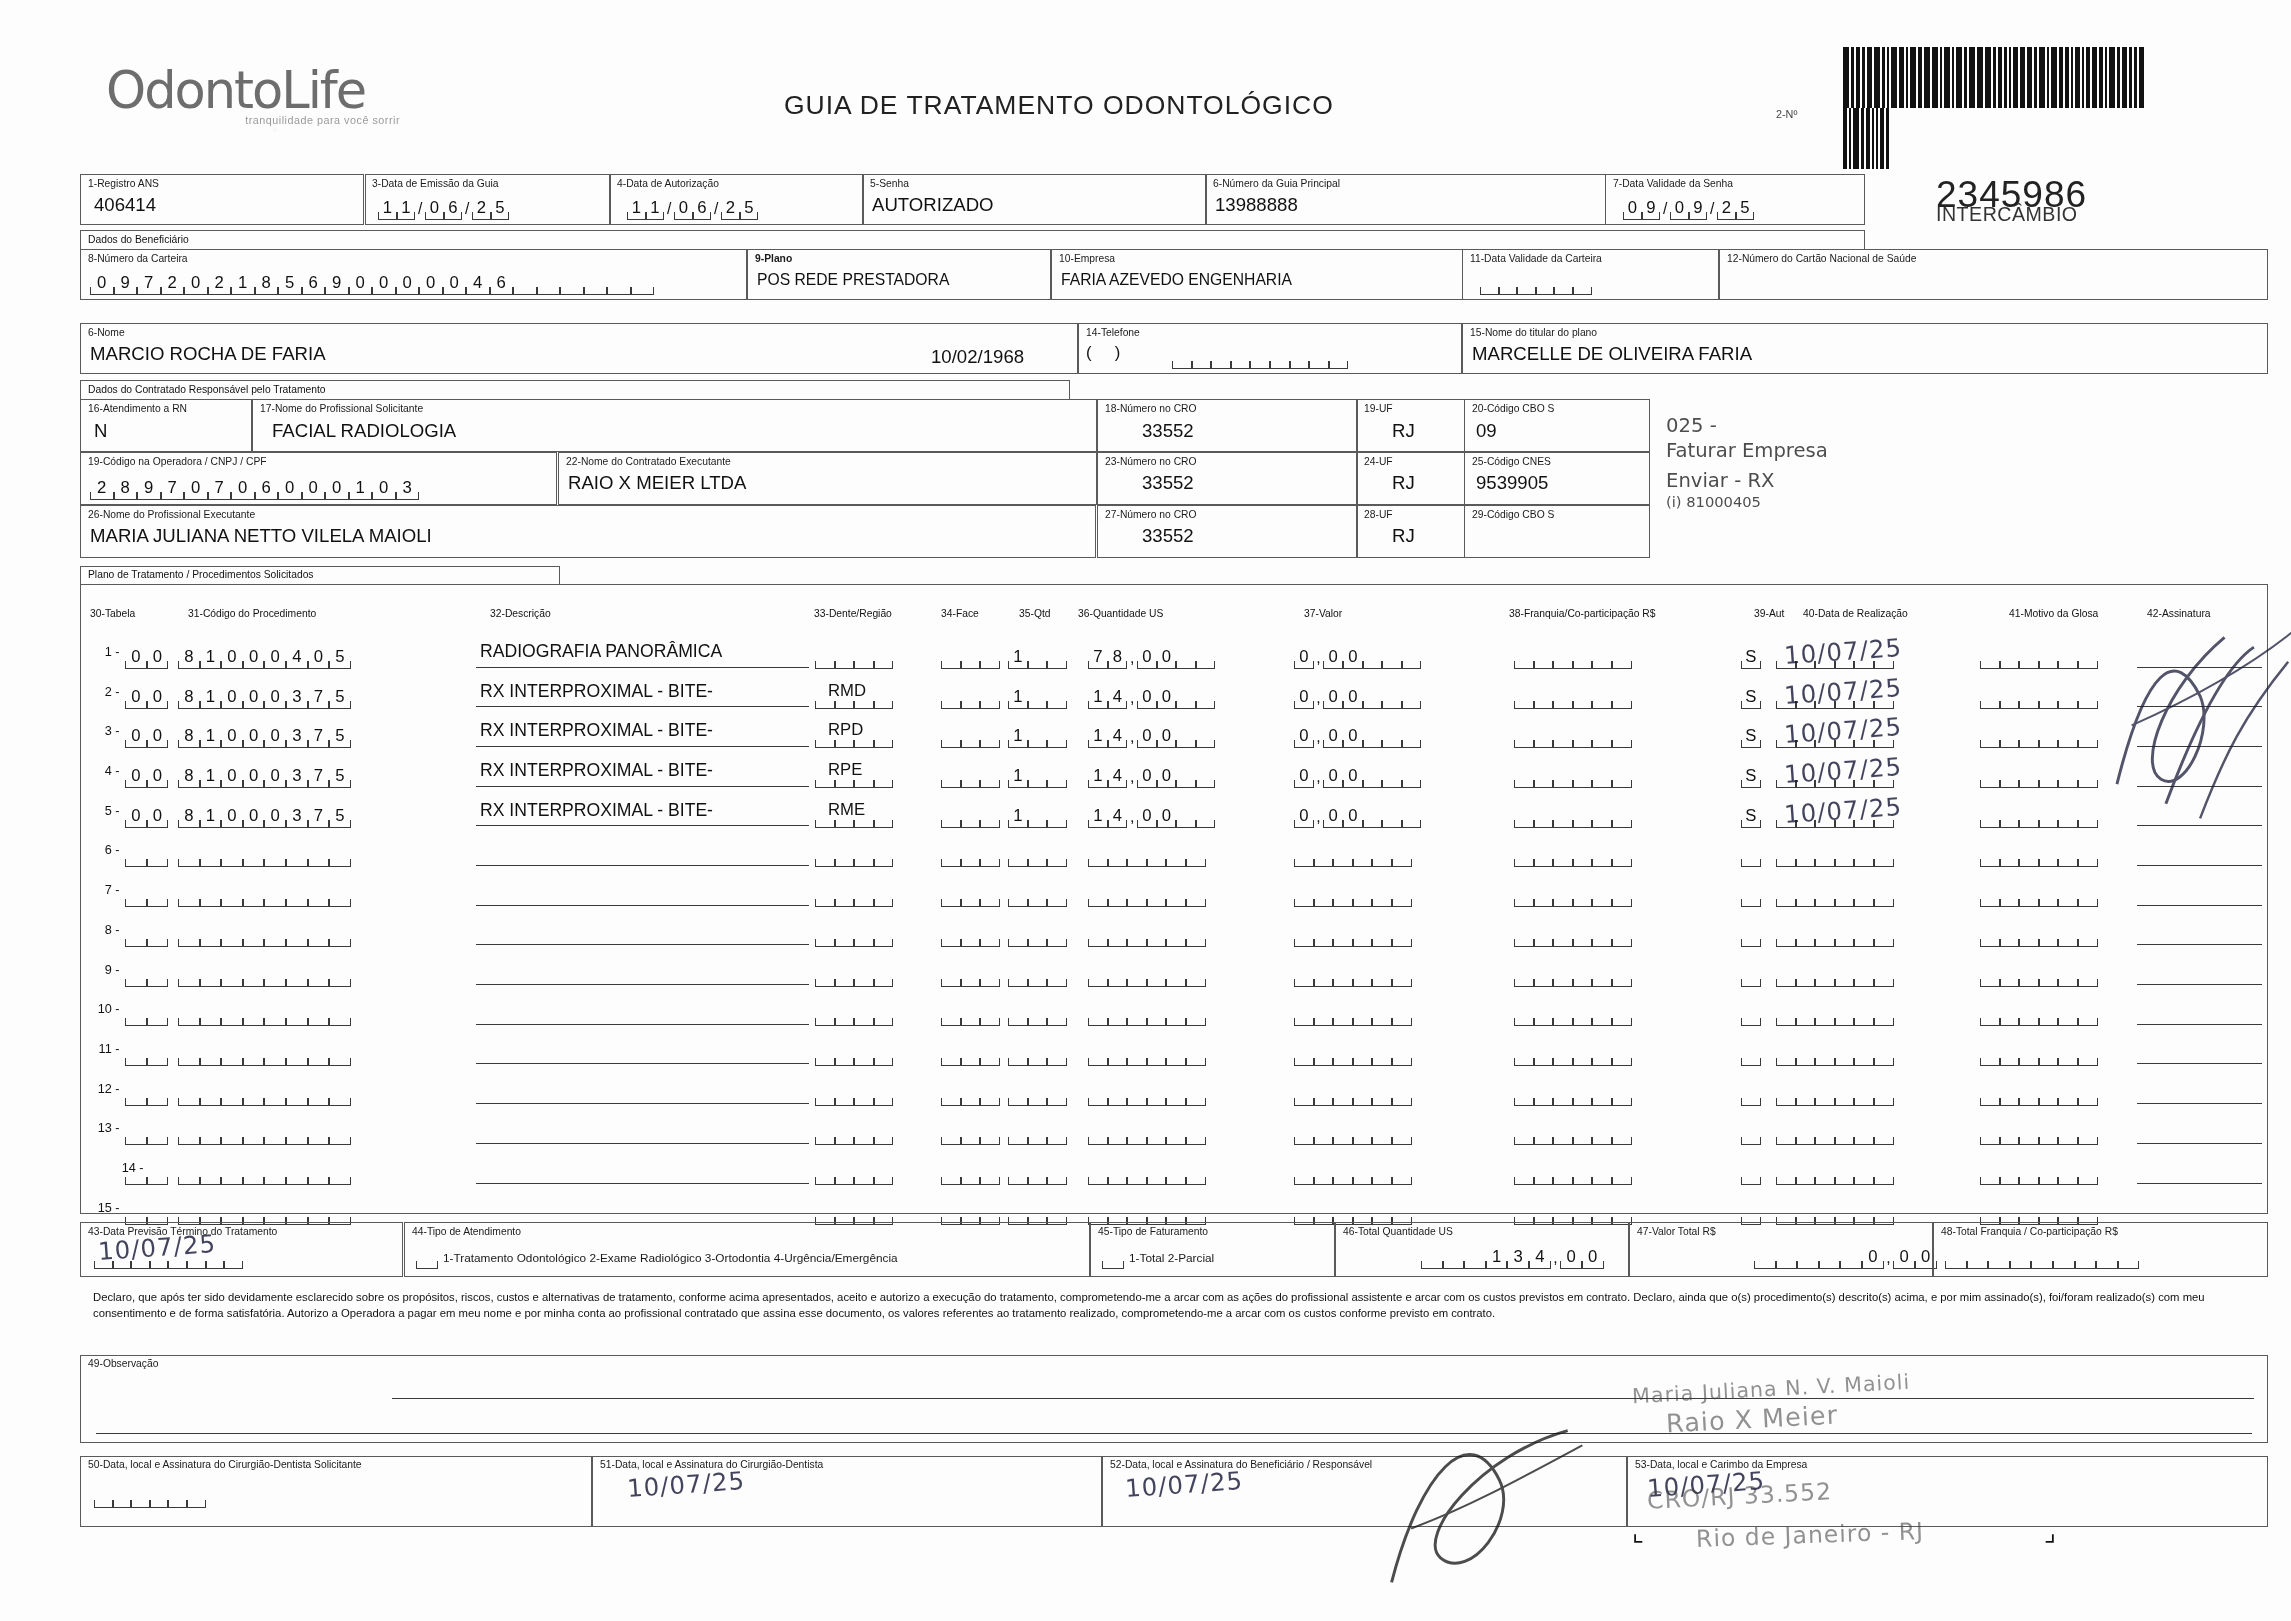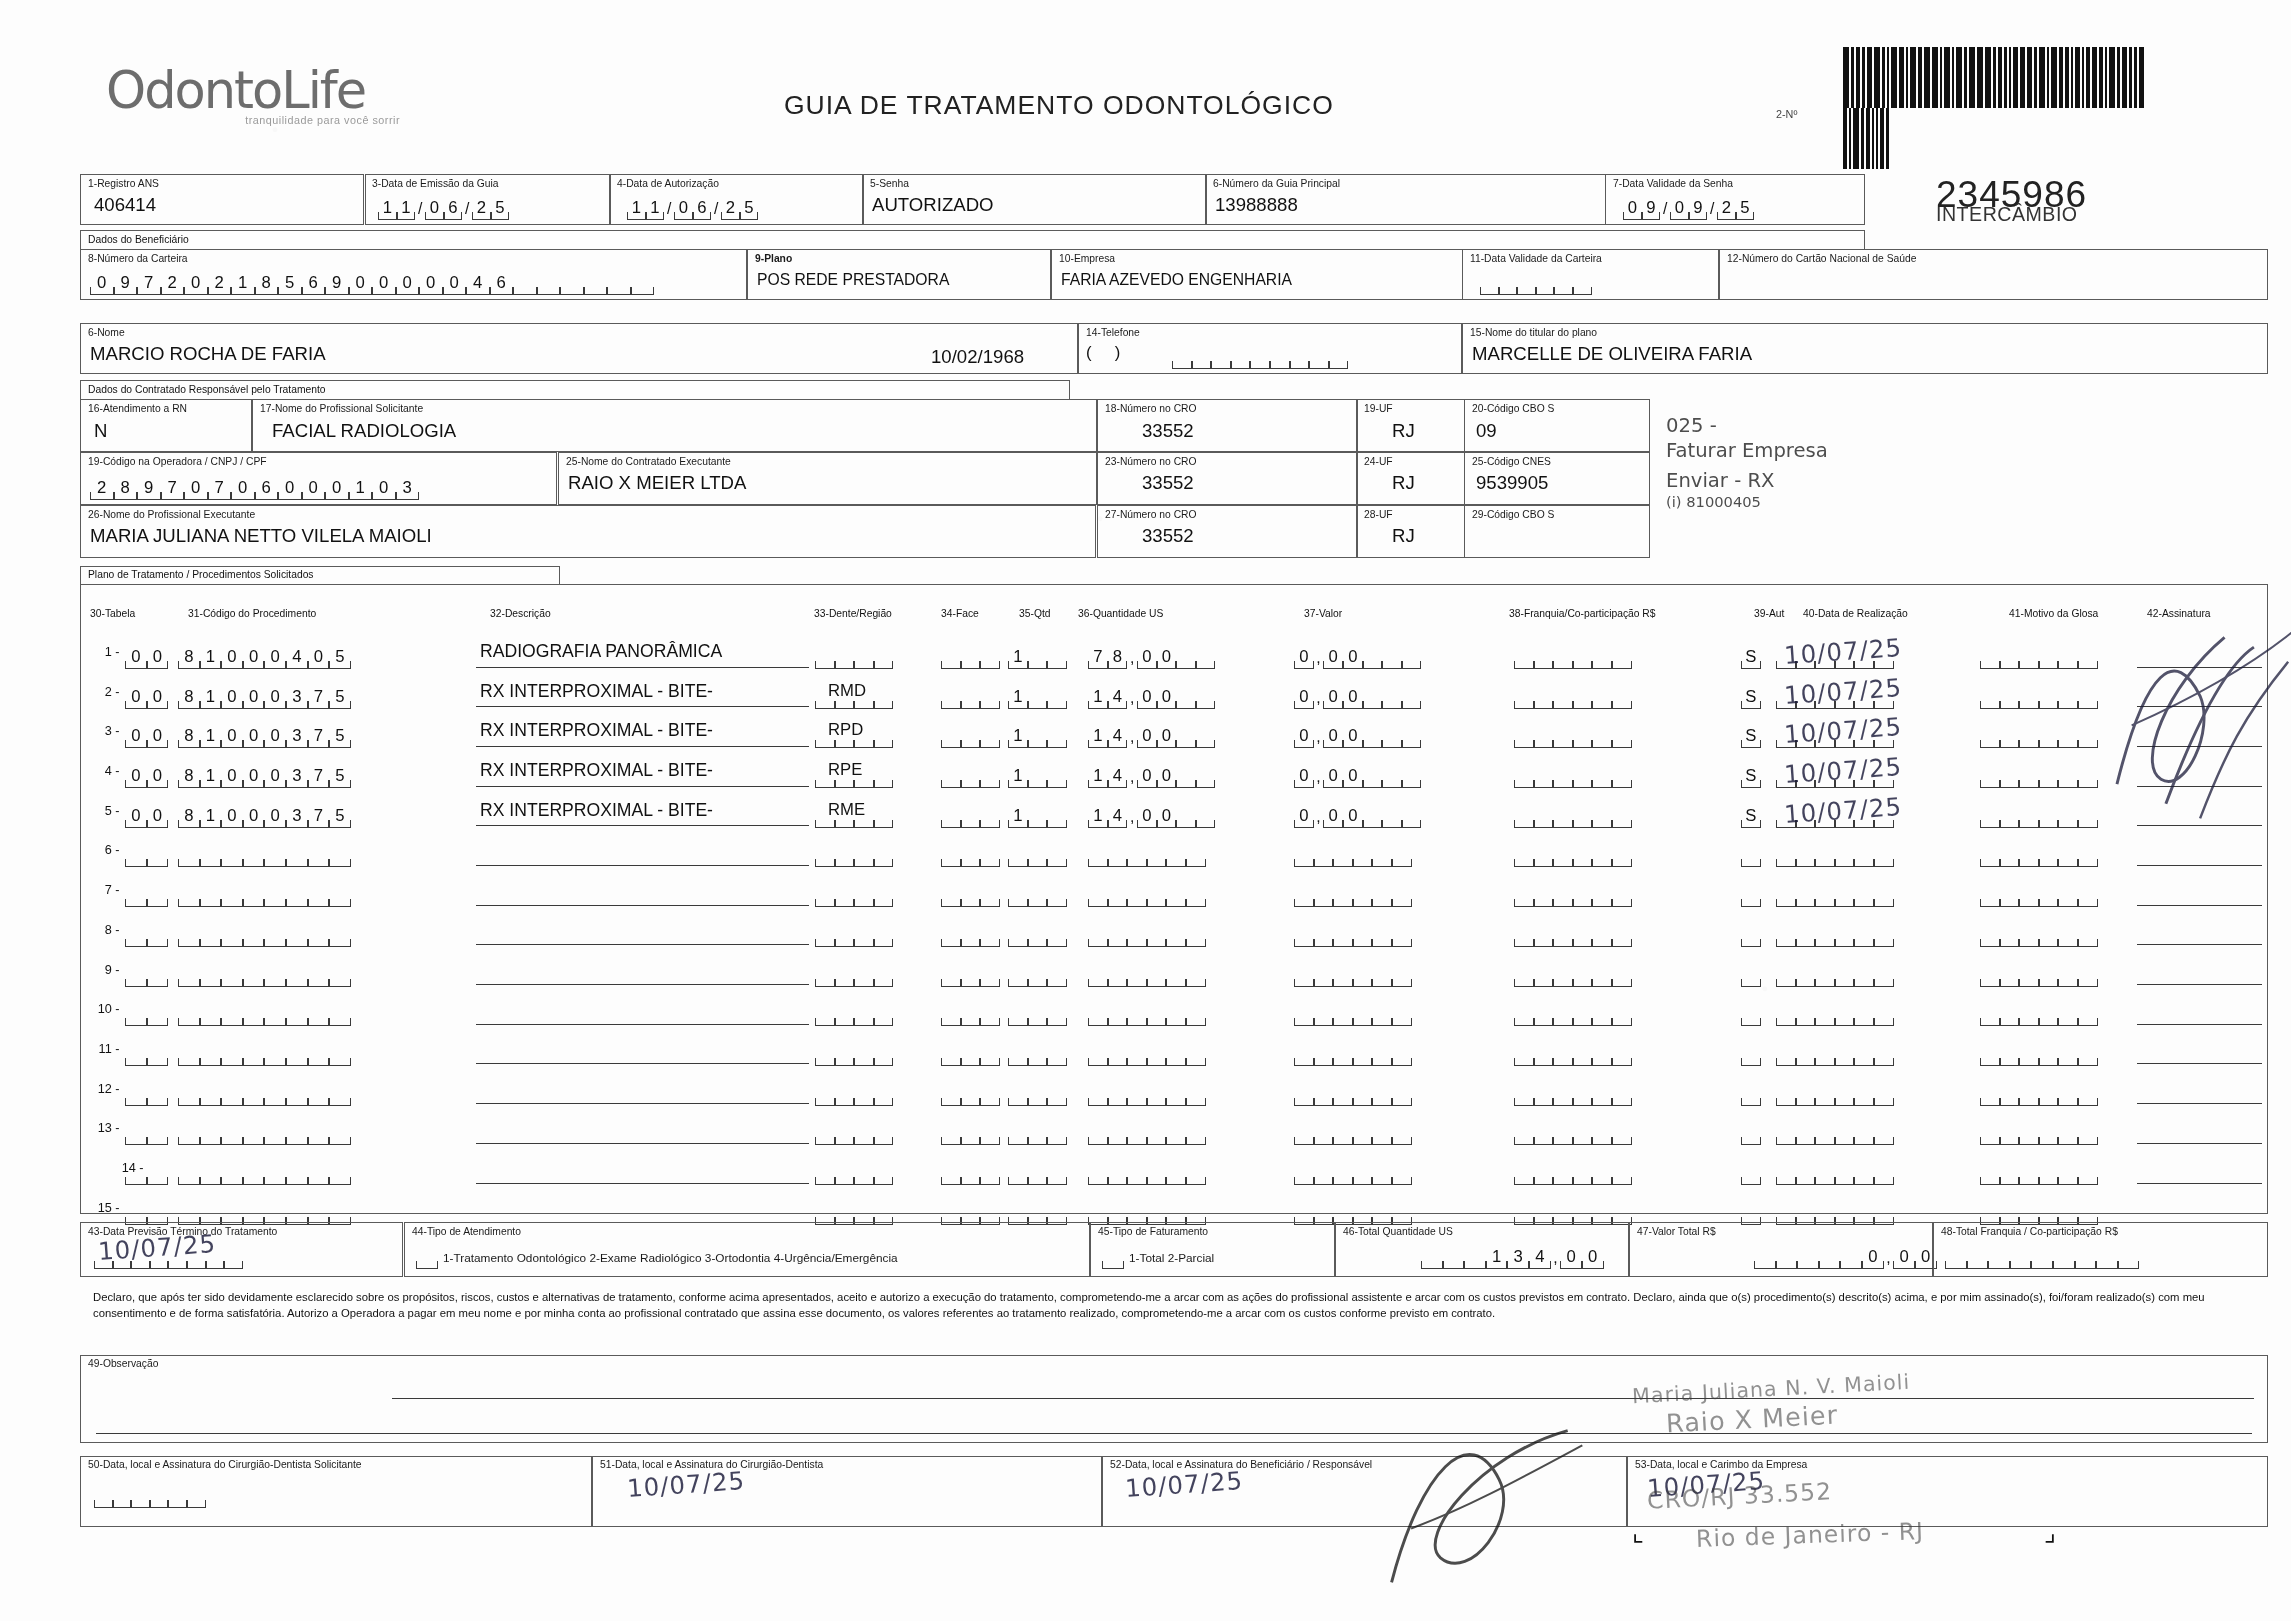--- a/index.html
+++ b/index.html
@@ -232,21 +232,21 @@
       <span style="width:23.5px">6</span>
       <span style="width:23.5px">0</span>
       <span style="width:23.5px">0</span>
       <span style="width:23.5px">0</span>
       <span style="width:23.5px">1</span>
       <span style="width:23.5px">0</span>
       <span style="width:23.5px">3</span>
     </div>
 
   <div class="bx" style="left:558px;top:452px;width:539px;height:53px;"></div>
-  <div class="lbl" style="left:566px;top:456px;">25-Nome do Contratado Executante</div>
+  <div class="lbl" style="left:566px;top:456px;">22-Nome do Contratado Executante</div>
   <div class="val" style="left:568px;top:472px;">RAIO X MEIER LTDA</div>
 
   <div class="bx" style="left:1097px;top:452px;width:260px;height:53px;"></div>
   <div class="lbl" style="left:1105px;top:456px;">23-Número no CRO</div>
   <div class="val" style="left:1142px;top:472px;">33552</div>
 
   <div class="bx" style="left:1357px;top:452px;width:108px;height:53px;"></div>
   <div class="lbl" style="left:1364px;top:456px;">24-UF</div>
   <div class="val" style="left:1392px;top:472px;">RJ</div>
 

